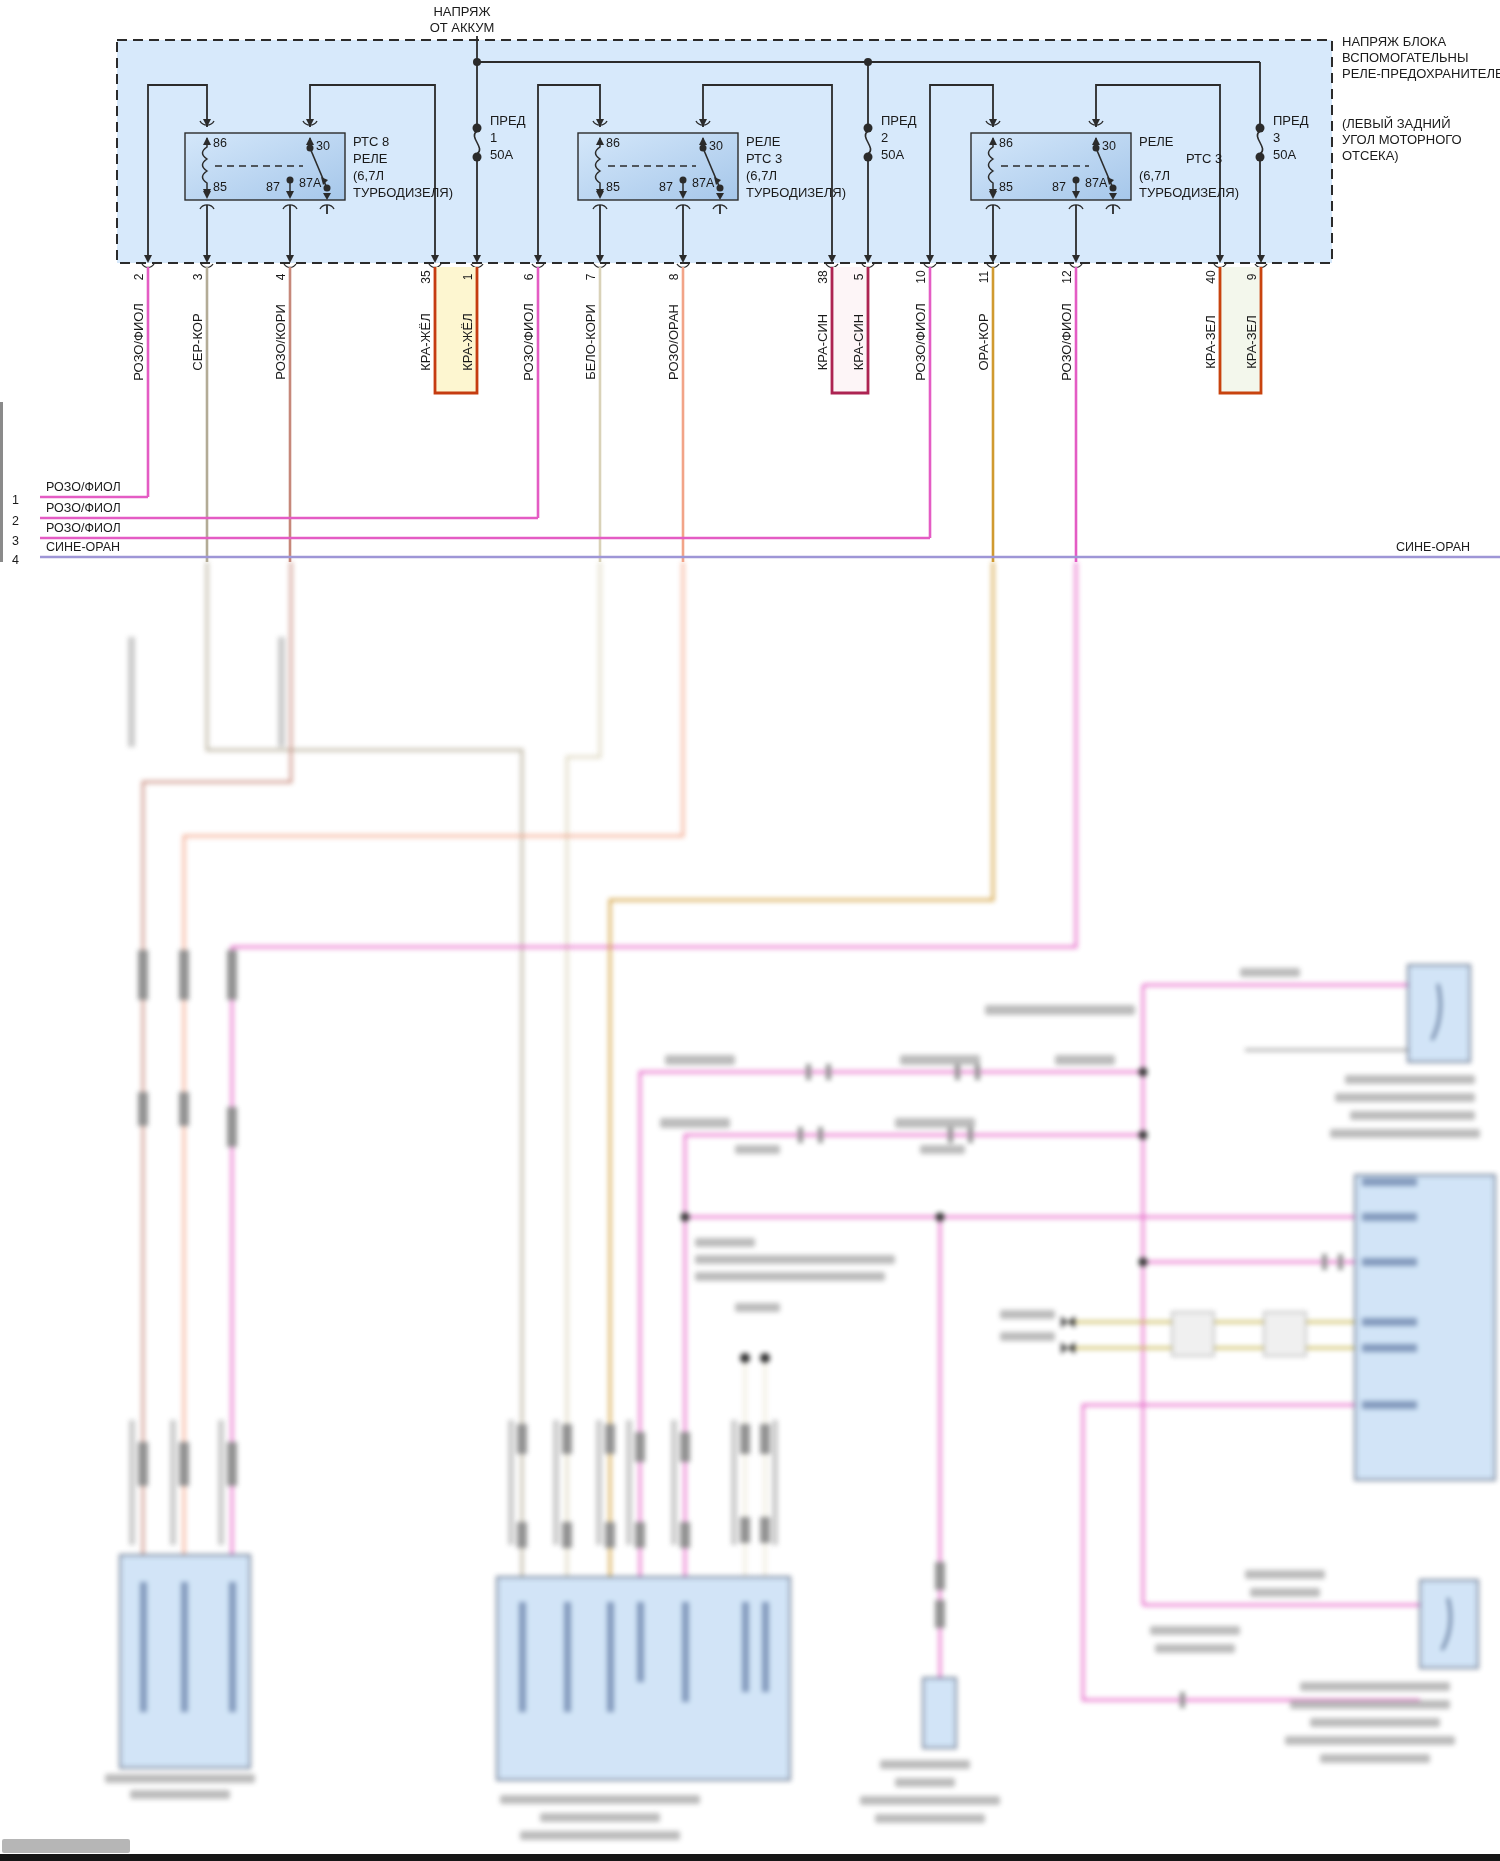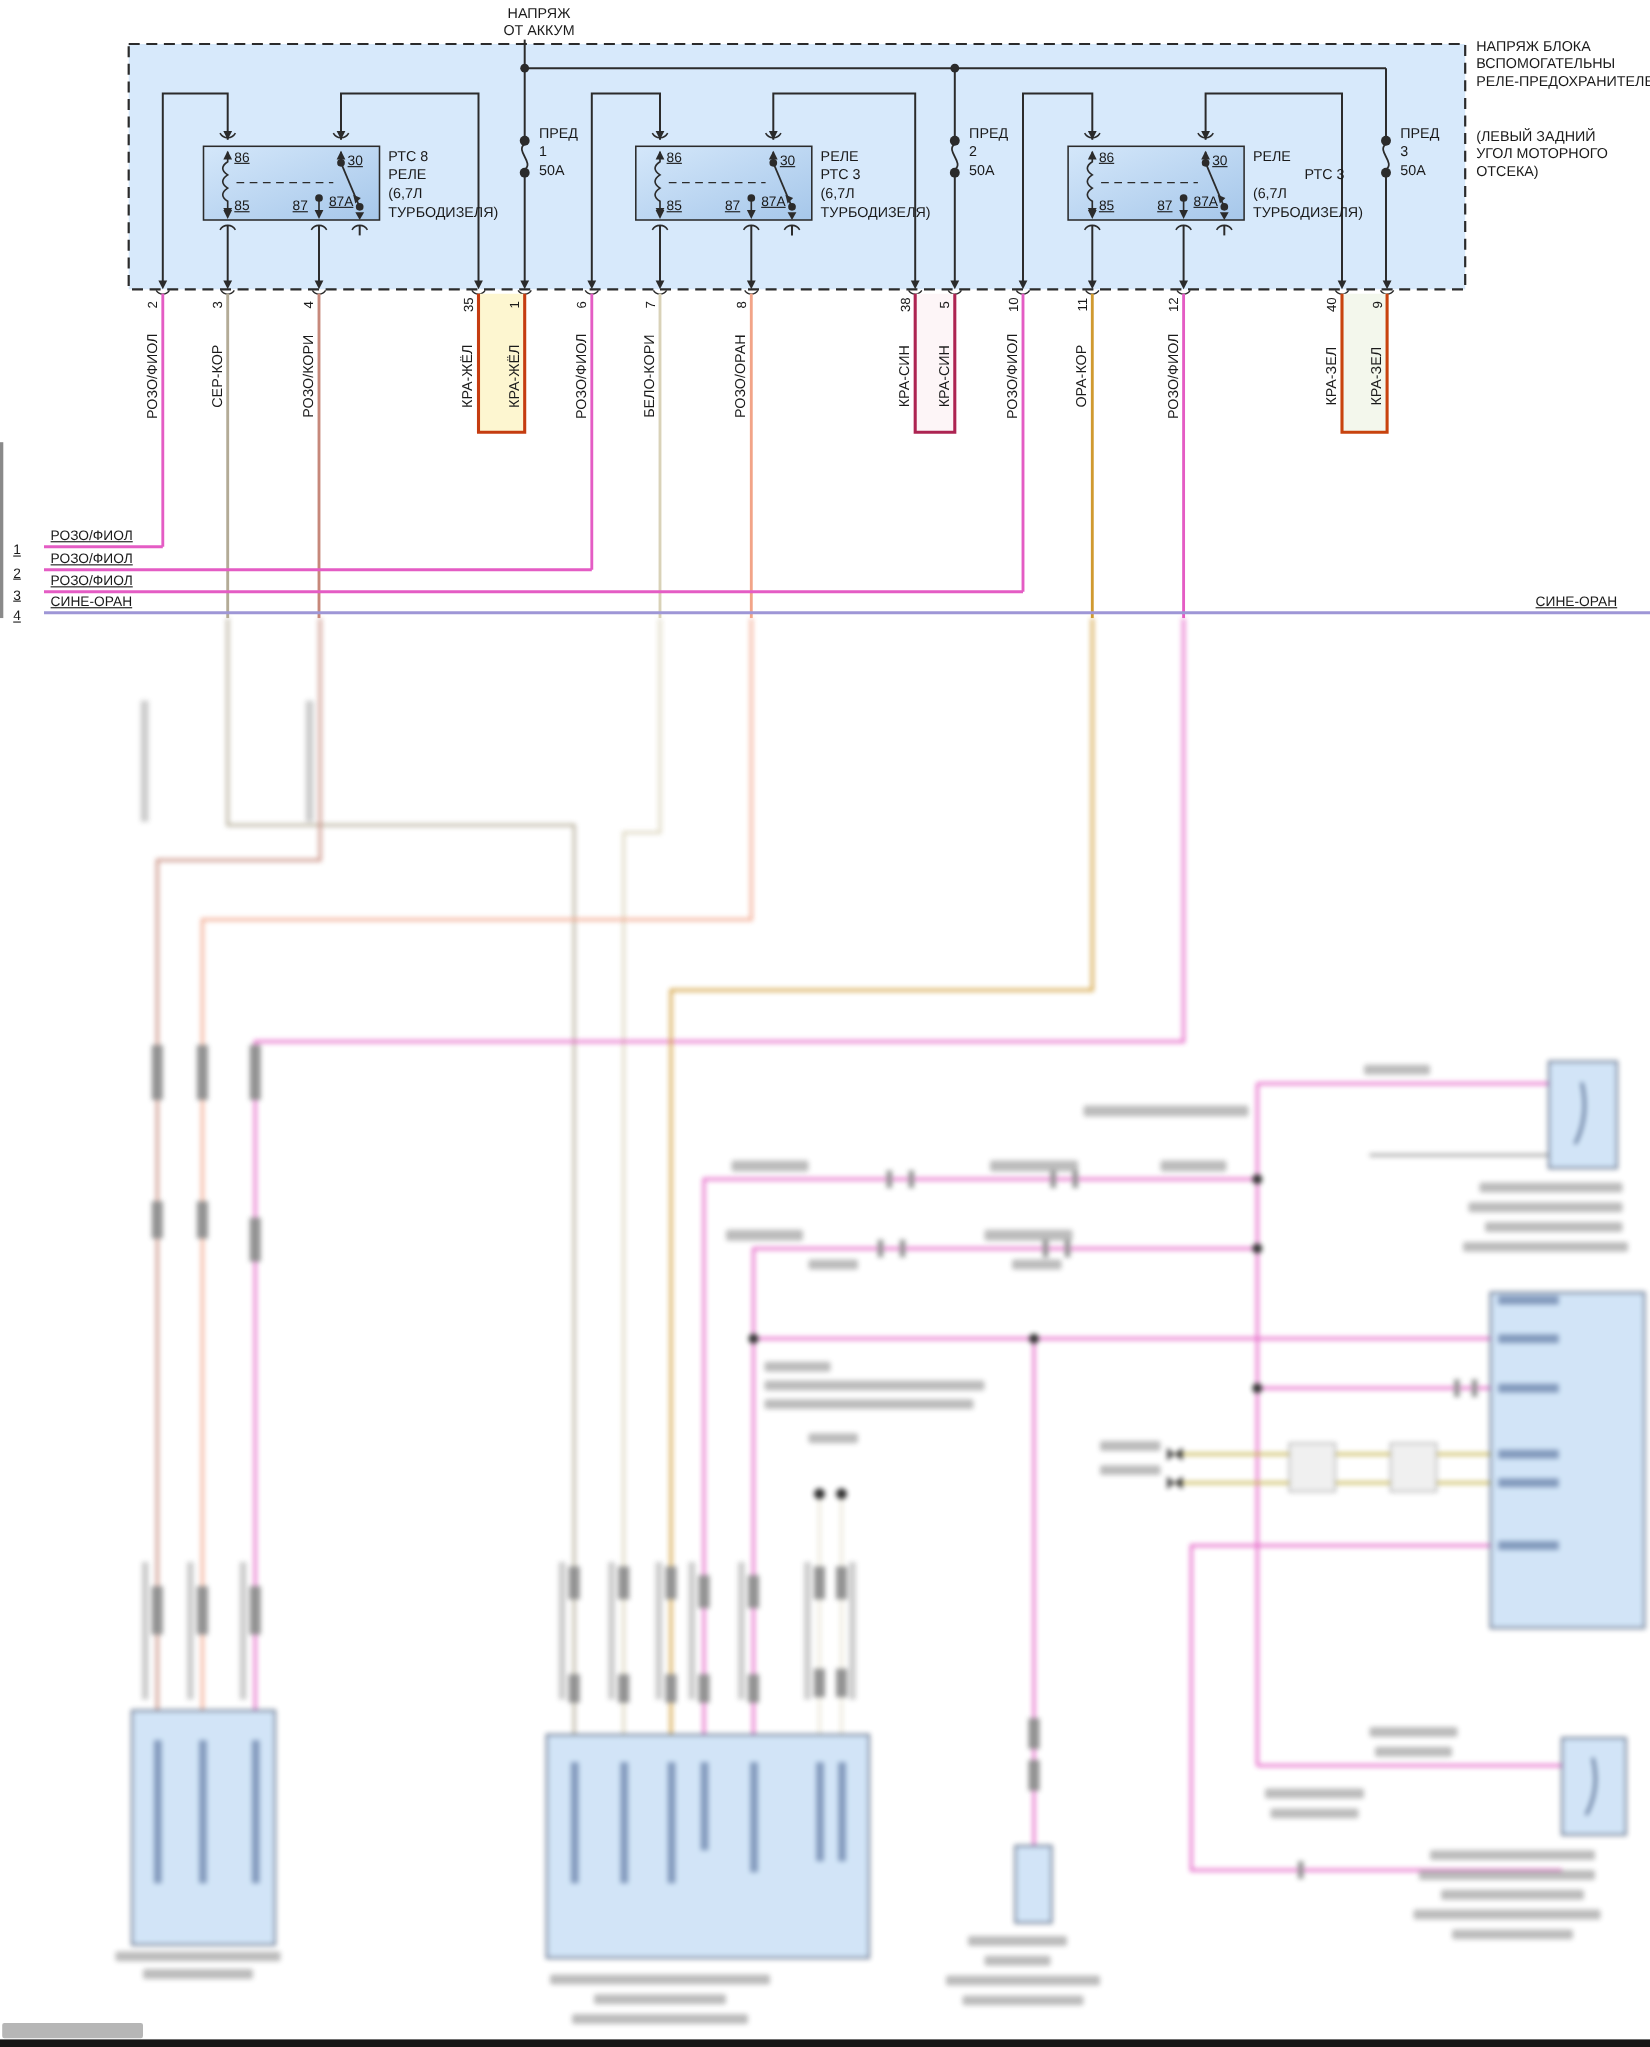--- a/index.html
+++ b/index.html
@@ -1,25 +1,25 @@
 <!DOCTYPE html>
 <html style="--line: #2b2b2b; --pink: #e45cc4; --gray_brown: #b3ab96; --rose_brown: #c6887a; --red_yellow: #c53c10; --red_yellow_fill: #fdf6d0; --white_brown: #d9d2b8; --pink_orange: #f2a488; --red_blue: #ad2452; --red_blue_fill: #fdf5f7; --orange_brown: #d09a30; --red_green: #c8430e; --red_green_fill: #f3f7ec; --blue_orange: #9e96d6; --can_yellow: #c4b247; --box_blue: #d7e9fb; --relay_blue_1: #d4e7fa; --relay_blue_2: #a6c7ea; --module_blue: #cfe3f7; --module_border: #4a5a75;"><head>
 <meta charset="utf-8">
 <style>
   html,body{margin:0;padding:0;background:#ffffff;}
   #stage{position:relative;width:1500px;height:1861px;background:#ffffff;overflow:hidden;
          font-family:"Liberation Sans","DejaVu Sans",sans-serif;color:#1a1a1a;}
   svg{position:absolute;left:0;top:0;}
   .t{position:absolute;font-size:13px;line-height:16px;white-space:pre;color:#1a1a1a;}
-  .tc{transform:translateX(-50%);margin-left:28px;}
+  .tc{transform:translateX(-50%);}
   .vt{position:absolute;font-size:13px;white-space:nowrap;color:#1a1a1a;
       transform:translate(-50%,-50%) rotate(-90deg);}
   .vnum{position:absolute;font-size:12px;white-space:nowrap;color:#1a1a1a;
       transform:translate(-50%,-50%) rotate(-90deg);}
-  .small{font-size:12.5px;line-height:15px;text-decoration:underline;}
+  .small{font-size:12.5px;line-height:15px;}
   .blur-zone{position:absolute;left:0;top:562px;width:1500px;height:1299px;
              filter:blur(2.6px);opacity:.93;}
   .watermark{position:absolute;left:2px;top:1839px;width:128px;height:14px;
              background:#9e9e9e;border-radius:2px;opacity:.75;}
   .bottombar{position:absolute;left:0;top:1854px;width:1500px;height:7px;background:#161616;}
 </style>
 </head>
 <body>
 
 <div id="stage">

